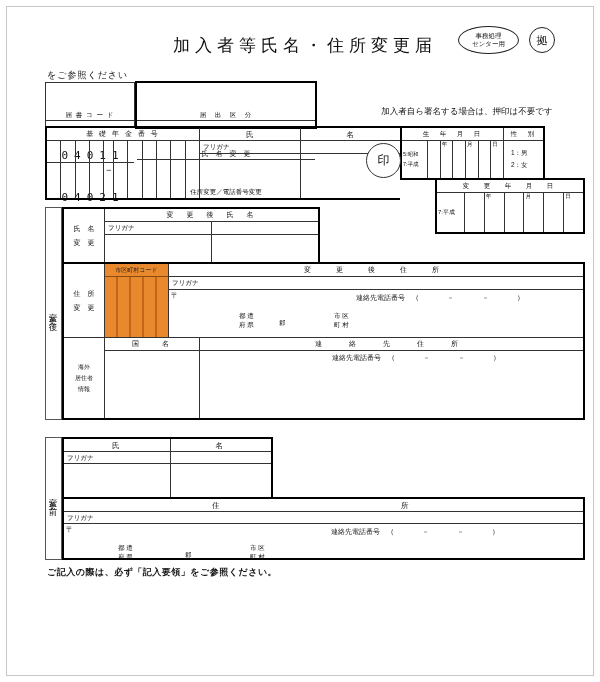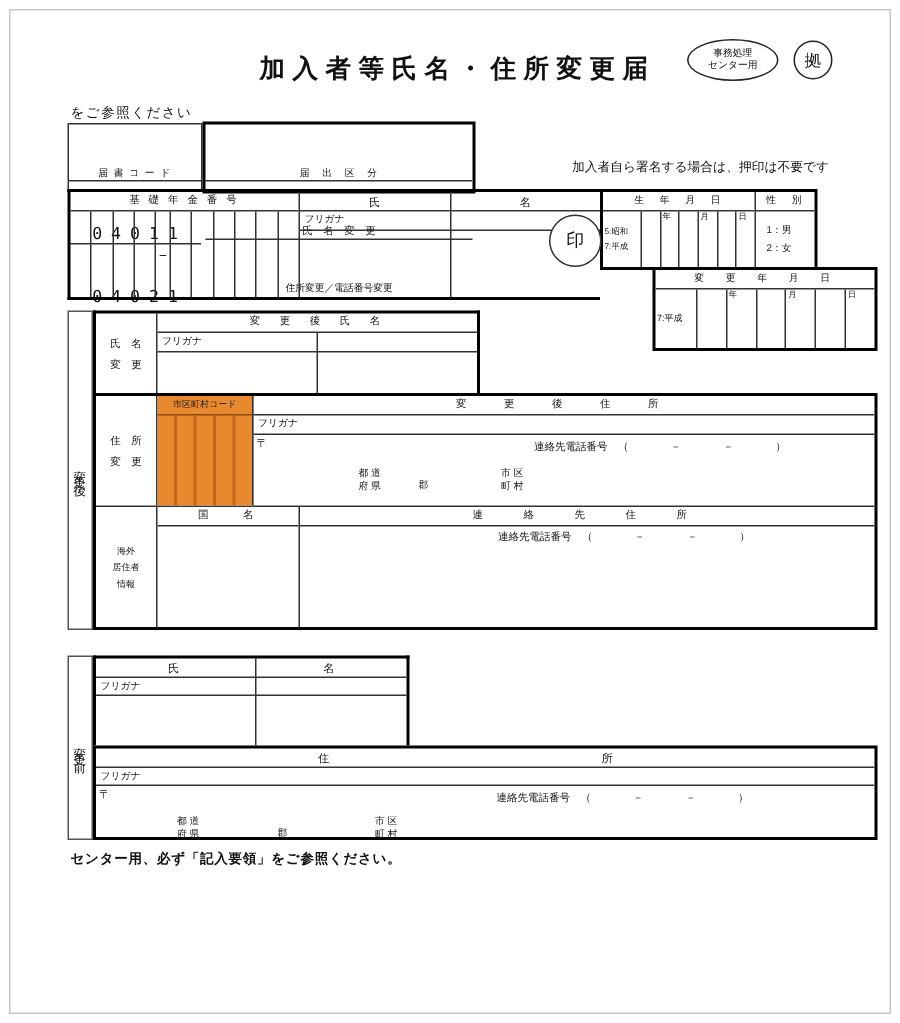--- a/index.html
+++ b/index.html
@@ -4,21 +4,21 @@
 <style>
   * { box-sizing: border-box; margin: 0; padding: 0; }
   html,body { background:#fff; }
   .page {
     position: relative; width: 600px; height: 682px; background: #fff;
     font-family: "Liberation Sans", sans-serif; color: #111; overflow: hidden;
   }
   .frame { position:absolute; left:6px; top:6px; right:6px; bottom:6px; border:1px solid #c6c6c6; }
 
   .title { position:absolute; left:140px; top:34px; width:330px; text-align:center;
-           font-size:17px; font-weight:bold; letter-spacing:5px; white-space:nowrap; }
+           font-size:17px; font-weight:normal; letter-spacing:5px; white-space:nowrap; }
 
   .stamp-oval { position:absolute; left:458px; top:26px; width:61px; height:28px; border:1.3px solid #222;
                 border-radius:50%; display:flex; flex-direction:column; align-items:center; justify-content:center;
                 font-size:6.5px; line-height:1.25; }
   .stamp-circle { position:absolute; left:529px; top:27px; width:26px; height:26px; border:1.3px solid #222;
                   border-radius:50%; display:flex; align-items:center; justify-content:center; font-size:11px; }
 
   .org { position:absolute; left:47px; top:69px; font-size:9px; letter-spacing:1px; }
 
   .ct-left { position:absolute; left:45px; top:82px; width:90px; height:46px; border:1px solid #333;
@@ -349,14 +349,14 @@
           <i>府 県</i>
         </span>
       <span class="gun3">郡</span>
       <span class="city3">
           <i>市 区</i>
           <i>町 村</i>
         </span>
     </div>
   </div>
 
-  <div class="footer-note">センター用、必ず「記入要領」をご参照ください。</div>
+  <div class="footer-note">ご記入の際は、必ず「記入要領」をご参照ください。</div>
 </div>
 
 </body></html>

